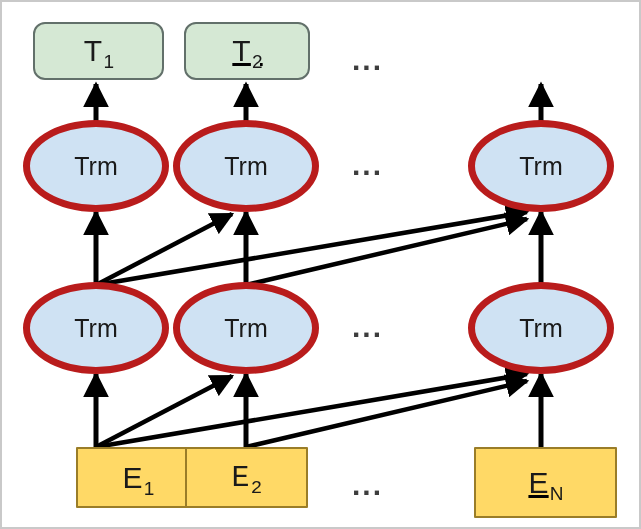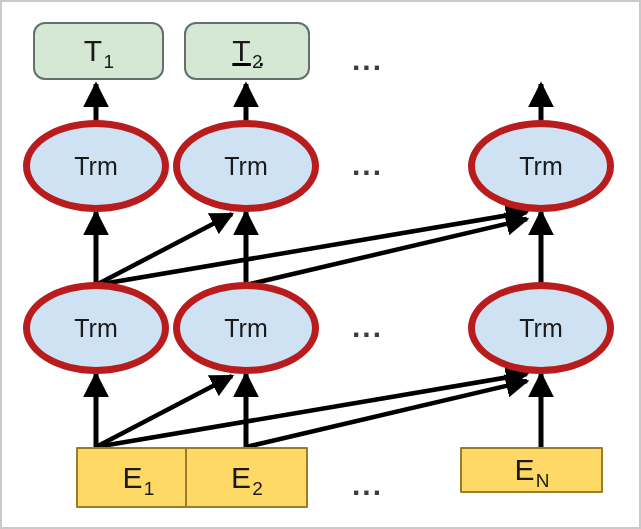--- a/index.html
+++ b/index.html
@@ -172,27 +172,27 @@
   <div class="node trm-node" style="left:468px; top:282px; width:146px; height:92px;">
     <span class="trm-label">Trm</span>
   </div>
 
   <div class="node in-node" style="left:36px; top:447px; width:124px; height:61px;margin-left:40px;">
     <span class="label">
       <span>E</span><sub>1</sub>
     </span>
   </div>
 
-  <div class="node in-node" style="left:185px; top:447px; width:123px; height:61px;">
+  <div class="node in-node" style="left:185px; top:447px; width:123px; height:61px;font-family:Liberation Mono, monospace;">
     <span class="label">
       <span>E</span><sub>2</sub>
     </span>
   </div>
 
   <div class="dots" style="left:352px; top:470px;">...</div>
 
-  <div class="node in-node" style="left:460px; top:447px; width:143px; height:46px;">
+  <div class="node in-node" style="left:474px; top:447px; width:143px; height:71px;text-decoration:underline;">
     <span class="label">
       <span>E</span><sub>N</sub>
     </span>
   </div>
 
 </div>
 
 </body></html>

